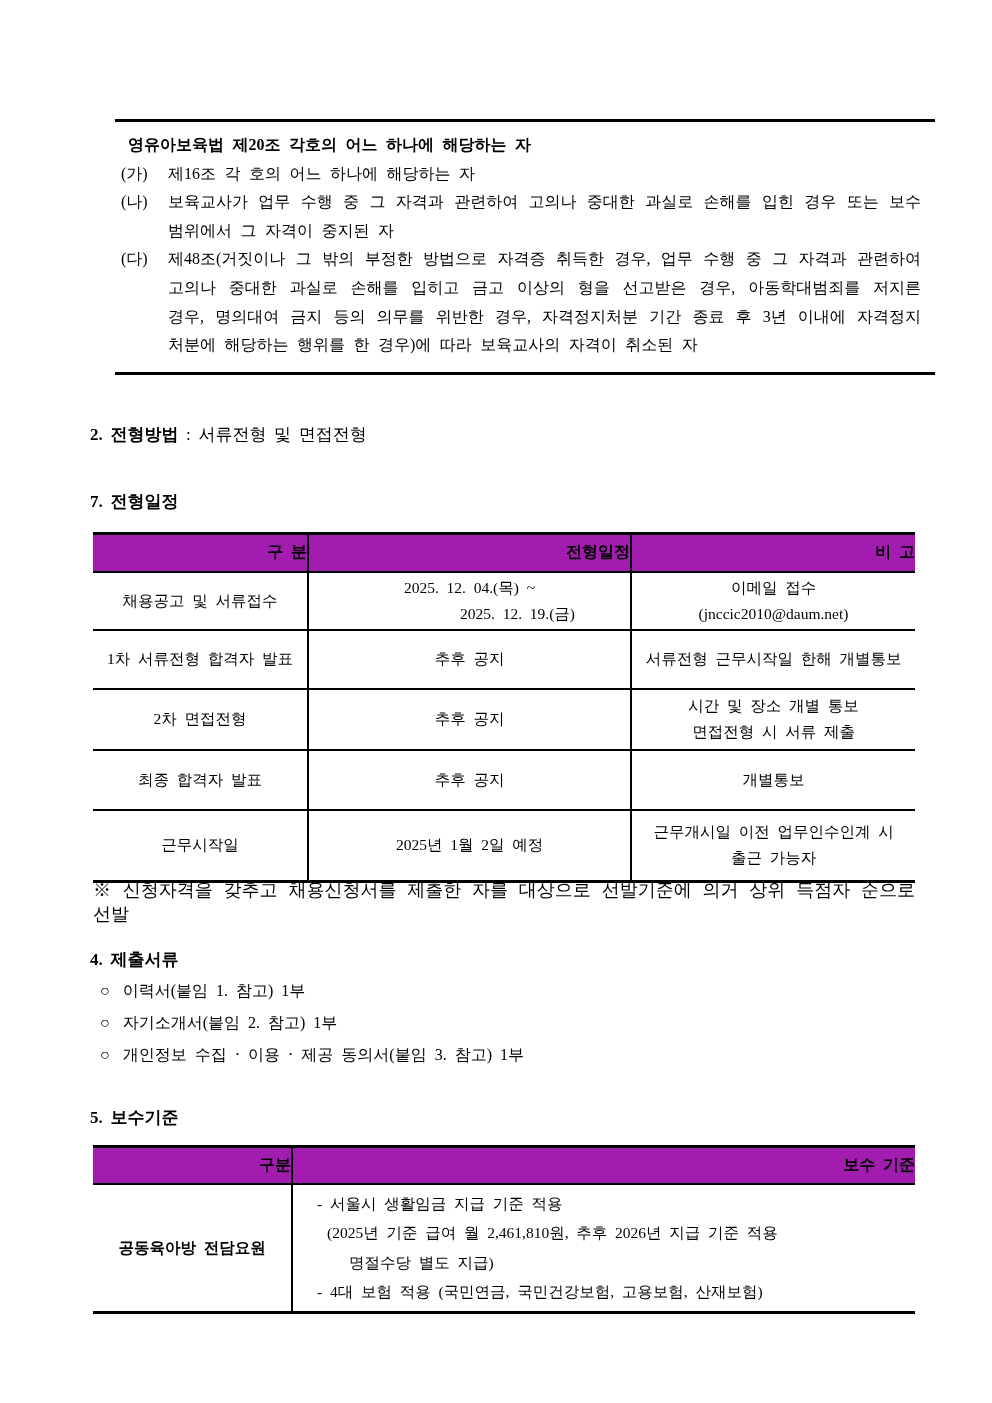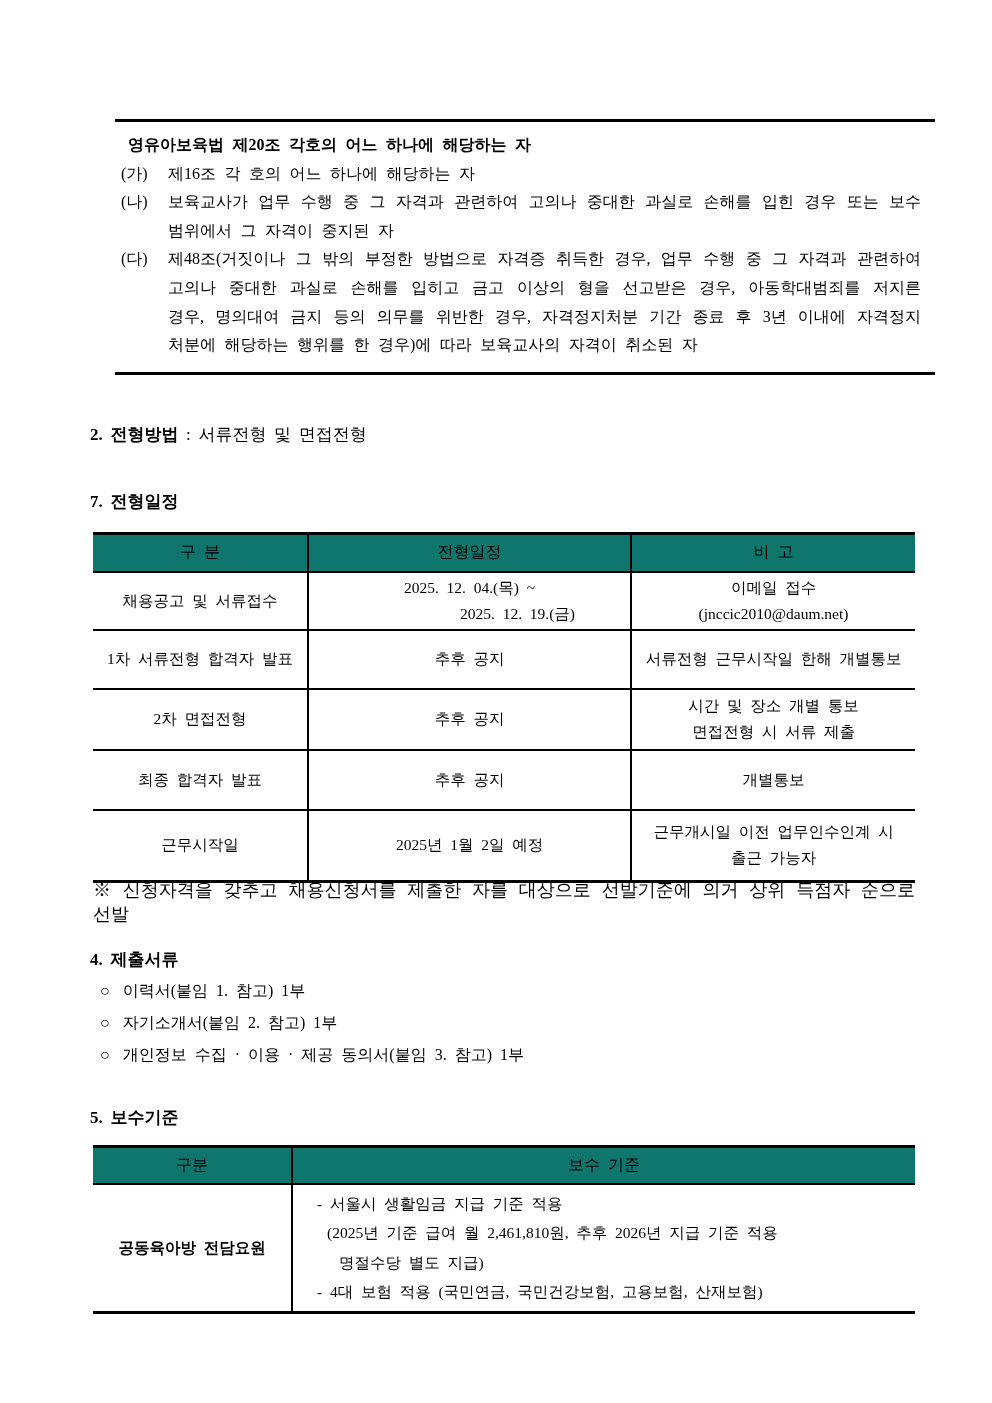--- a/index.html
+++ b/index.html
@@ -31,22 +31,22 @@
   .section .sec-title { font-weight:bold; }
   .sec-rest { font-weight:normal; }
   
   .tbl {
     position:absolute; left:93px;
     border-collapse:collapse; table-layout:fixed;
     border-top:3px solid #000; border-bottom:3px solid #000;
     font-size:15.5px; word-spacing:0.25em;
   }
   .tbl th {
-    background:#0f766e; font-weight:normal; font-size:16px;
-    text-align:center; vertical-align:middle;
+    background:#a21caf; font-weight:bold; font-size:16px;
+    text-align:right; vertical-align:middle;
   }
   .tbl td { text-align:center; vertical-align:middle; line-height:26px; }
   .tbl th + th, .tbl td + td { border-left:2px solid #000; }
   .tbl tr + tr > td, .tbl thead + tbody td { border-top:2px solid #000; }
   #schedule-table { top:532px; width:822px; }
   #schedule-table .c1 { width:215px; }
   #schedule-table .c2 { width:323px; }
   #schedule-table .c3 { width:284px; }
   #schedule-table th { height:38px; }
   .rh1{height:58px;} .rh2{height:59px;} .rh3{height:61px;} .rh4{height:60px;} .rh5{height:72px;}
@@ -63,21 +63,21 @@
   
   #pay-table { top:1145px; width:822px; }
   #pay-table .c1 { width:199px; }
   #pay-table .c2 { width:623px; }
   #pay-table th { height:37px; }
   #pay-table .pay-row { height:120px; }
   #pay-table .cat { font-weight:bold; }
   #pay-table .detail { text-align:left; line-height:29.5px; padding:4px 8px 4px 0; }
   .pl1 { padding-left:24px; }
   .pl2 { padding-left:34px; }
-  .pl3 { padding-left:46px; }
+  .pl3 { padding-left:46px;margin-left:10px; }
 </style>
 </head>
 <body>
 
 <div class="page">
 
   <div class="law-box">
     <div class="law-title">영유아보육법 제20조 각호의 어느 하나에 해당하는 자</div>
 
     <div class="law-item">

